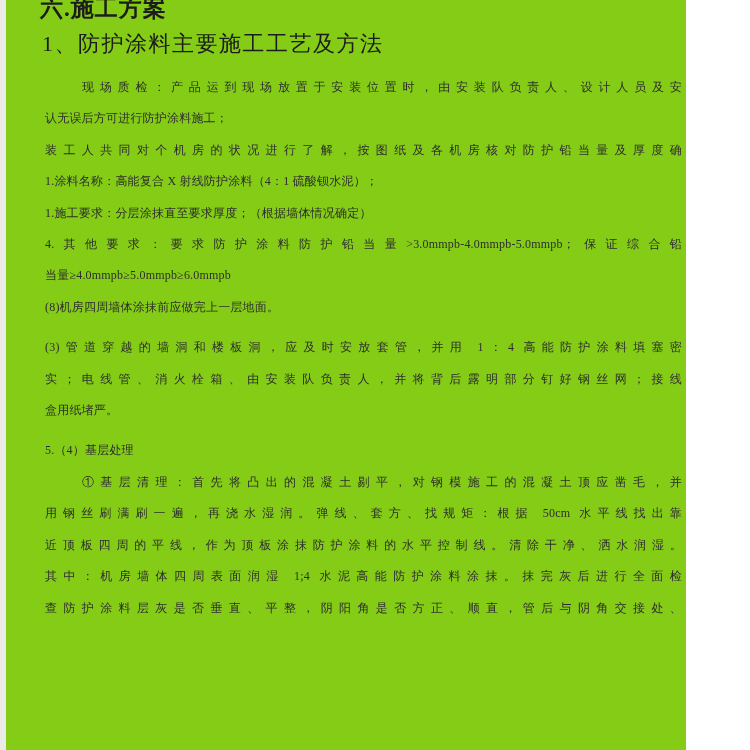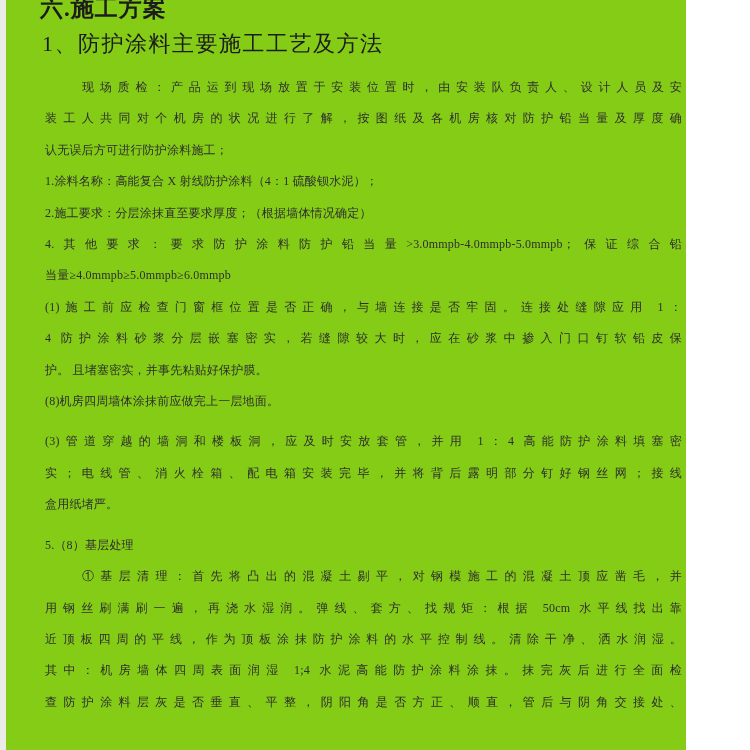--- a/index.html
+++ b/index.html
@@ -68,48 +68,43 @@
   <div class="edge edge-left"></div>
   <div class="edge edge-right"></div>
 
   <div class="doc-title">六.施工方案</div>
 
   <div class="doc-heading">1、防护涂料主要施工工艺及方法</div>
 
   <div class="doc-body">
       <div class="para">
         <div class="line fill indent">现场质检：产品运到现场放置于安装位置时，由安装队负责人、设计人员及安</div>
+        <div class="line">认无误后方可进行防护涂料施工；</div>
         <div class="line fill">装工人共同对个机房的状况进行了解，按图纸及各机房核对防护铅当量及厚度确</div>
-        <div class="line">认无误后方可进行防护涂料施工；</div>
       </div>
       <div class="para">
         <div class="line">1.涂料名称：高能复合 X 射线防护涂料（4：1 硫酸钡水泥）；</div>
       </div>
       <div class="para">
-        <div class="line">2.施工要求：分层涂抹直至要求厚度；（根据墙体情况确定）</div>
+        <div class="line">1.施工要求：分层涂抹直至要求厚度；（根据墙体情况确定）</div>
       </div>
       <div class="para">
         <div class="line fill">4.其他要求：要求防护涂料防护铅当量&gt;3.0mmpb-4.0mmpb-5.0mmpb；保证综合铅</div>
         <div class="line">当量≥4.0mmpb≥5.0mmpb≥6.0mmpb</div>
       </div>
       <div class="para">
-        <div class="line fill">(1)施工前应检查门窗框位置是否正确，与墙连接是否牢固。连接处缝隙应用 1：</div>
-        <div class="line fill">4 防护涂料砂浆分层嵌塞密实，若缝隙较大时，应在砂浆中掺入门口钉软铅皮保</div>
-        <div class="line">护。 且堵塞密实，并事先粘贴好保护膜。</div>
-      </div>
-      <div class="para">
         <div class="line">(8)机房四周墙体涂抹前应做完上一层地面。</div>
       </div>
       <div class="para spaced">
         <div class="line fill">(3)管道穿越的墙洞和楼板洞，应及时安放套管，并用 1：4 高能防护涂料填塞密</div>
-        <div class="line fill">实；电线管、消火栓箱、配电箱安装完毕，并将背后露明部分钉好钢丝网；接线</div>
+        <div class="line fill">实；电线管、消火栓箱、由安装队负责人，并将背后露明部分钉好钢丝网；接线</div>
         <div class="line">盒用纸堵严。</div>
       </div>
       <div class="para spaced">
-        <div class="line">5.（8）基层处理</div>
+        <div class="line">5.（4）基层处理</div>
       </div>
       <div class="para">
         <div class="line fill indent">①基层清理：首先将凸出的混凝土剔平，对钢模施工的混凝土顶应凿毛，并</div>
         <div class="line fill">用钢丝刷满刷一遍，再浇水湿润。弹线、套方、找规矩：根据 50cm 水平线找出靠</div>
         <div class="line fill">近顶板四周的平线，作为顶板涂抹防护涂料的水平控制线。清除干净、洒水润湿。</div>
         <div class="line fill">其中：机房墙体四周表面润湿 1;4 水泥高能防护涂料涂抹。抹完灰后进行全面检</div>
         <div class="line fill">查防护涂料层灰是否垂直、平整，阴阳角是否方正、顺直，管后与阴角交接处、</div>
       </div>
     </div>
 </div>

